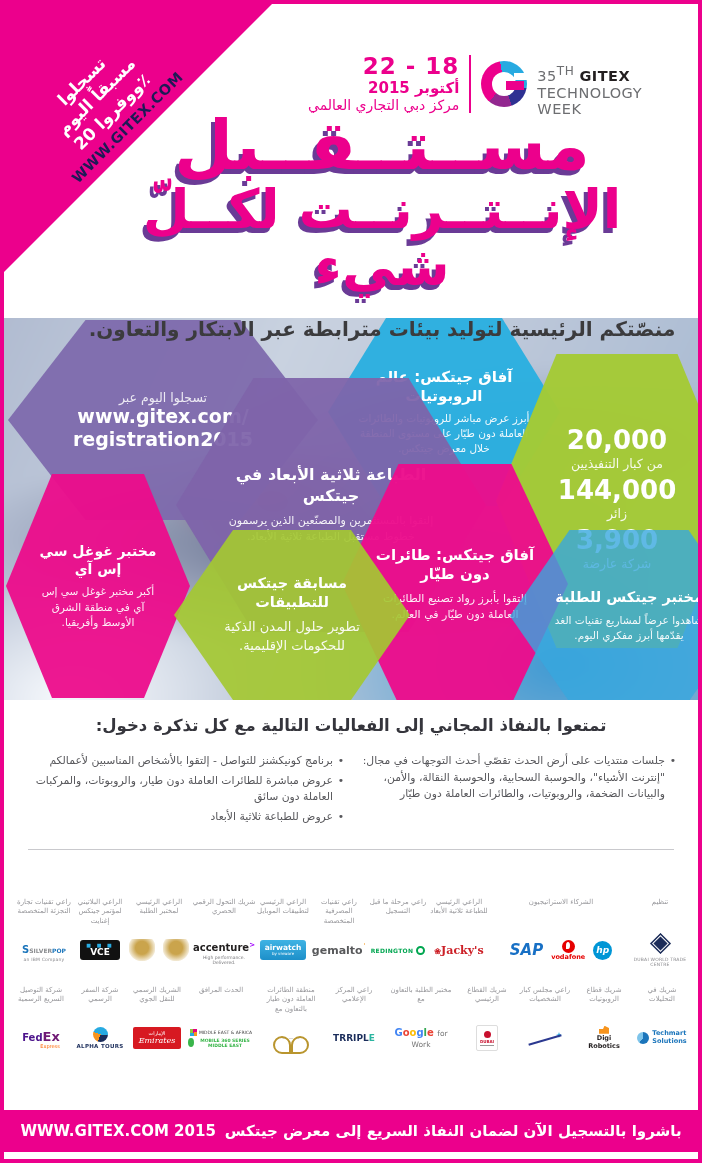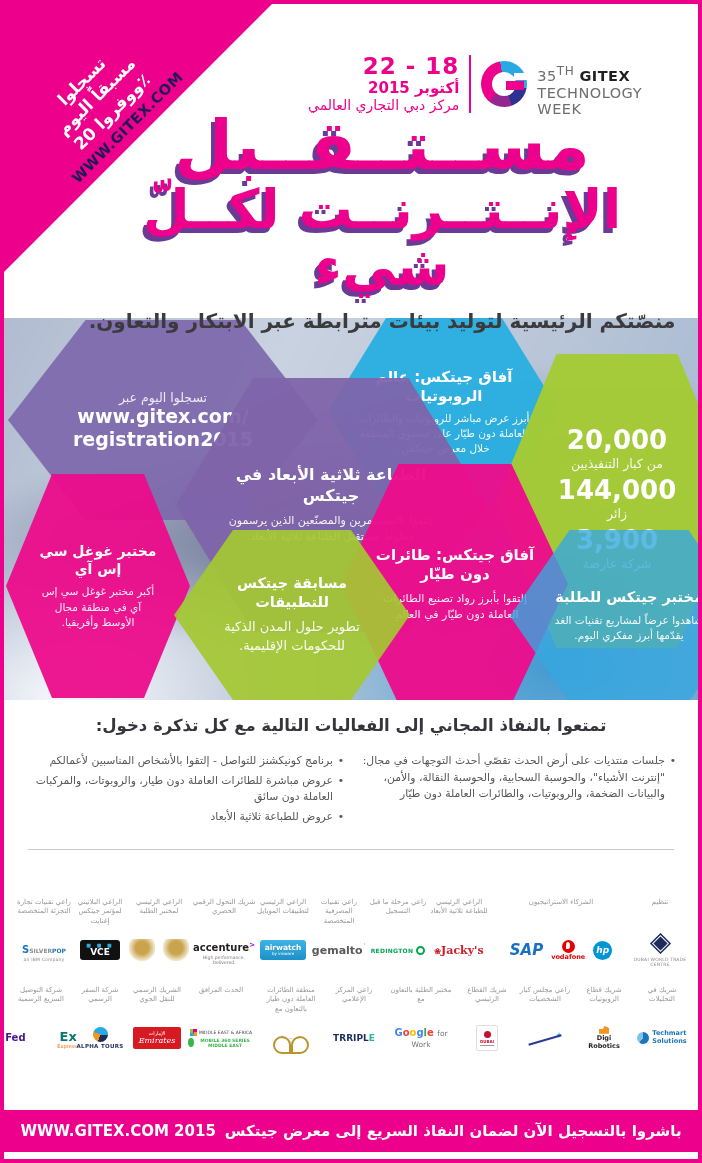--- a/index.html
+++ b/index.html
@@ -27,21 +27,21 @@
   .glogo b{position:absolute;right:3px;top:20px;width:18px;height:9px;background:#ec008c;}
   .wordmark{color:#6d6e71;font-size:14.5px;line-height:1.15;letter-spacing:.5px;margin-top:15px;}
   .wordmark .ed{font-weight:normal;}
   .wordmark .nm{color:#231f20;font-weight:bold;}
   
   .hero{position:absolute;top:108px;left:70px;right:8px;text-align:center;z-index:1;}
   .hero .t1{font-size:68px;font-weight:bold;color:#ec008c;line-height:1.0;
             text-shadow:-4px 5px 0 #6a3b96;direction:rtl;}
   .hero .t2{font-size:54px;font-weight:bold;color:#ec008c;line-height:1.05;
             text-shadow:-4px 5px 0 #6a3b96;direction:rtl;margin-top:2px;}
-  .hero .sub{font-size:20px;font-weight:bold;color:#3b3b3d;direction:rtl;margin-top:14px;}
+  .hero .sub{font-size:20px;font-weight:bold;color:#3b3b3d;direction:rtl;margin-top:22px;}
   
   .collage{position:absolute;top:314px;left:0;right:0;height:382px;overflow:hidden;background:#c3cbd9;}
   .photo{position:absolute;inset:-24px;filter:blur(7px);
     background:
       radial-gradient(ellipse 300px 200px at 12% 94%, rgba(250,252,255,.95), rgba(250,252,255,0) 60%),
       radial-gradient(ellipse 430px 270px at 78% 86%, rgba(35,145,210,.8), rgba(35,145,210,0) 65%),
       radial-gradient(ellipse 150px 80px at 39% 47%, rgba(190,30,70,.55), rgba(190,30,70,0) 70%),
       radial-gradient(ellipse 520px 150px at 46% 58%, rgba(25,35,80,.6), rgba(25,35,80,0) 70%),
       radial-gradient(ellipse 420px 120px at 70% 36%, rgba(30,40,90,.35), rgba(30,40,90,0) 70%),
       linear-gradient(115deg,#aeb9cf 0%,#c9d2e0 35%,#bfc9da 55%,#9fb4cf 100%);}
@@ -146,21 +146,21 @@
   .emir .ea{font-size:5px;}
   .emir .ee{font-size:8px;font-family:"DejaVu Serif",serif;font-style:italic;}
   .itp{text-align:center;}
   .itp .ib{background:#1f3864;color:#fff;font-weight:bold;font-size:10px;font-family:"DejaVu Serif",serif;padding:2px 8px;}
   .itp .ic{border:1px solid #1f3864;color:#1f3864;font-size:3.8px;padding:1px 2px;letter-spacing:.3px;}
   .alpha{display:flex;flex-direction:column;align-items:center;gap:1px;}
   .alpha .ab{width:15px;height:15px;border-radius:50%;background:conic-gradient(from 200deg,#f7941d 0 25%,#27aae1 25% 70%,#1b2d5b 70% 100%);}
   .alpha .at2{font-size:5.5px;font-weight:bold;color:#1b2d5b;letter-spacing:.3px;}
   .fedex{line-height:1;text-align:center;}
   .fedex .f1{color:#4d148c;font-weight:bold;font-size:10px;}
-  .fedex .f2{color:#0f766e;font-weight:bold;font-size:13px;padding-left:34px;}
+  .fedex .f2{color:#701a75;font-weight:bold;font-size:13px;}
   .fedex .f3{display:block;color:#ff6600;font-size:5px;text-align:right;}
   
   .footer{position:absolute;left:0;right:0;top:1106px;height:42px;background:#ec008c;color:#fff;
           display:flex;align-items:center;justify-content:center;gap:9px;direction:rtl;
           font-weight:bold;font-size:15px;}
 </style>
 </head>
 <body>
 
 <div class="page">
@@ -224,21 +224,21 @@
       <div class="sl">شركة عارضة</div>
     </div>
 
     <div class="hex hex-print">
       <div class="ht">الطباعة ثلاثية الأبعاد في جيتكس</div>
       <div class="hb">إلتقوا بالمستثمرين والمصنّعين الذين يرسمون خطوط مستقبل الطباعة ثلاثية الأبعاد.</div>
     </div>
 
     <div class="hex hex-csi">
       <div class="ht">مختبر غوغل سي إس آي</div>
-      <div class="hb">أكبر مختبر غوغل سي إس آي في منطقة مجال الأوسط وأفريقيا.</div>
+      <div class="hb">أكبر مختبر غوغل سي إس آي في منطقة الشرق الأوسط وأفريقيا.</div>
     </div>
 
     <div class="hex hex-drone">
       <div class="ht">آفاق جيتكس: طائرات دون طيّار</div>
       <div class="hb">إلتقوا بأبرز رواد تصنيع الطائرات العاملة دون طيّار في العالم.</div>
     </div>
 
     <div class="hex hex-apps">
       <div class="ht">مسابقة جيتكس للتطبيقات</div>
       <div class="hb">تطوير حلول المدن الذكية للحكومات الإقليمية.</div>

